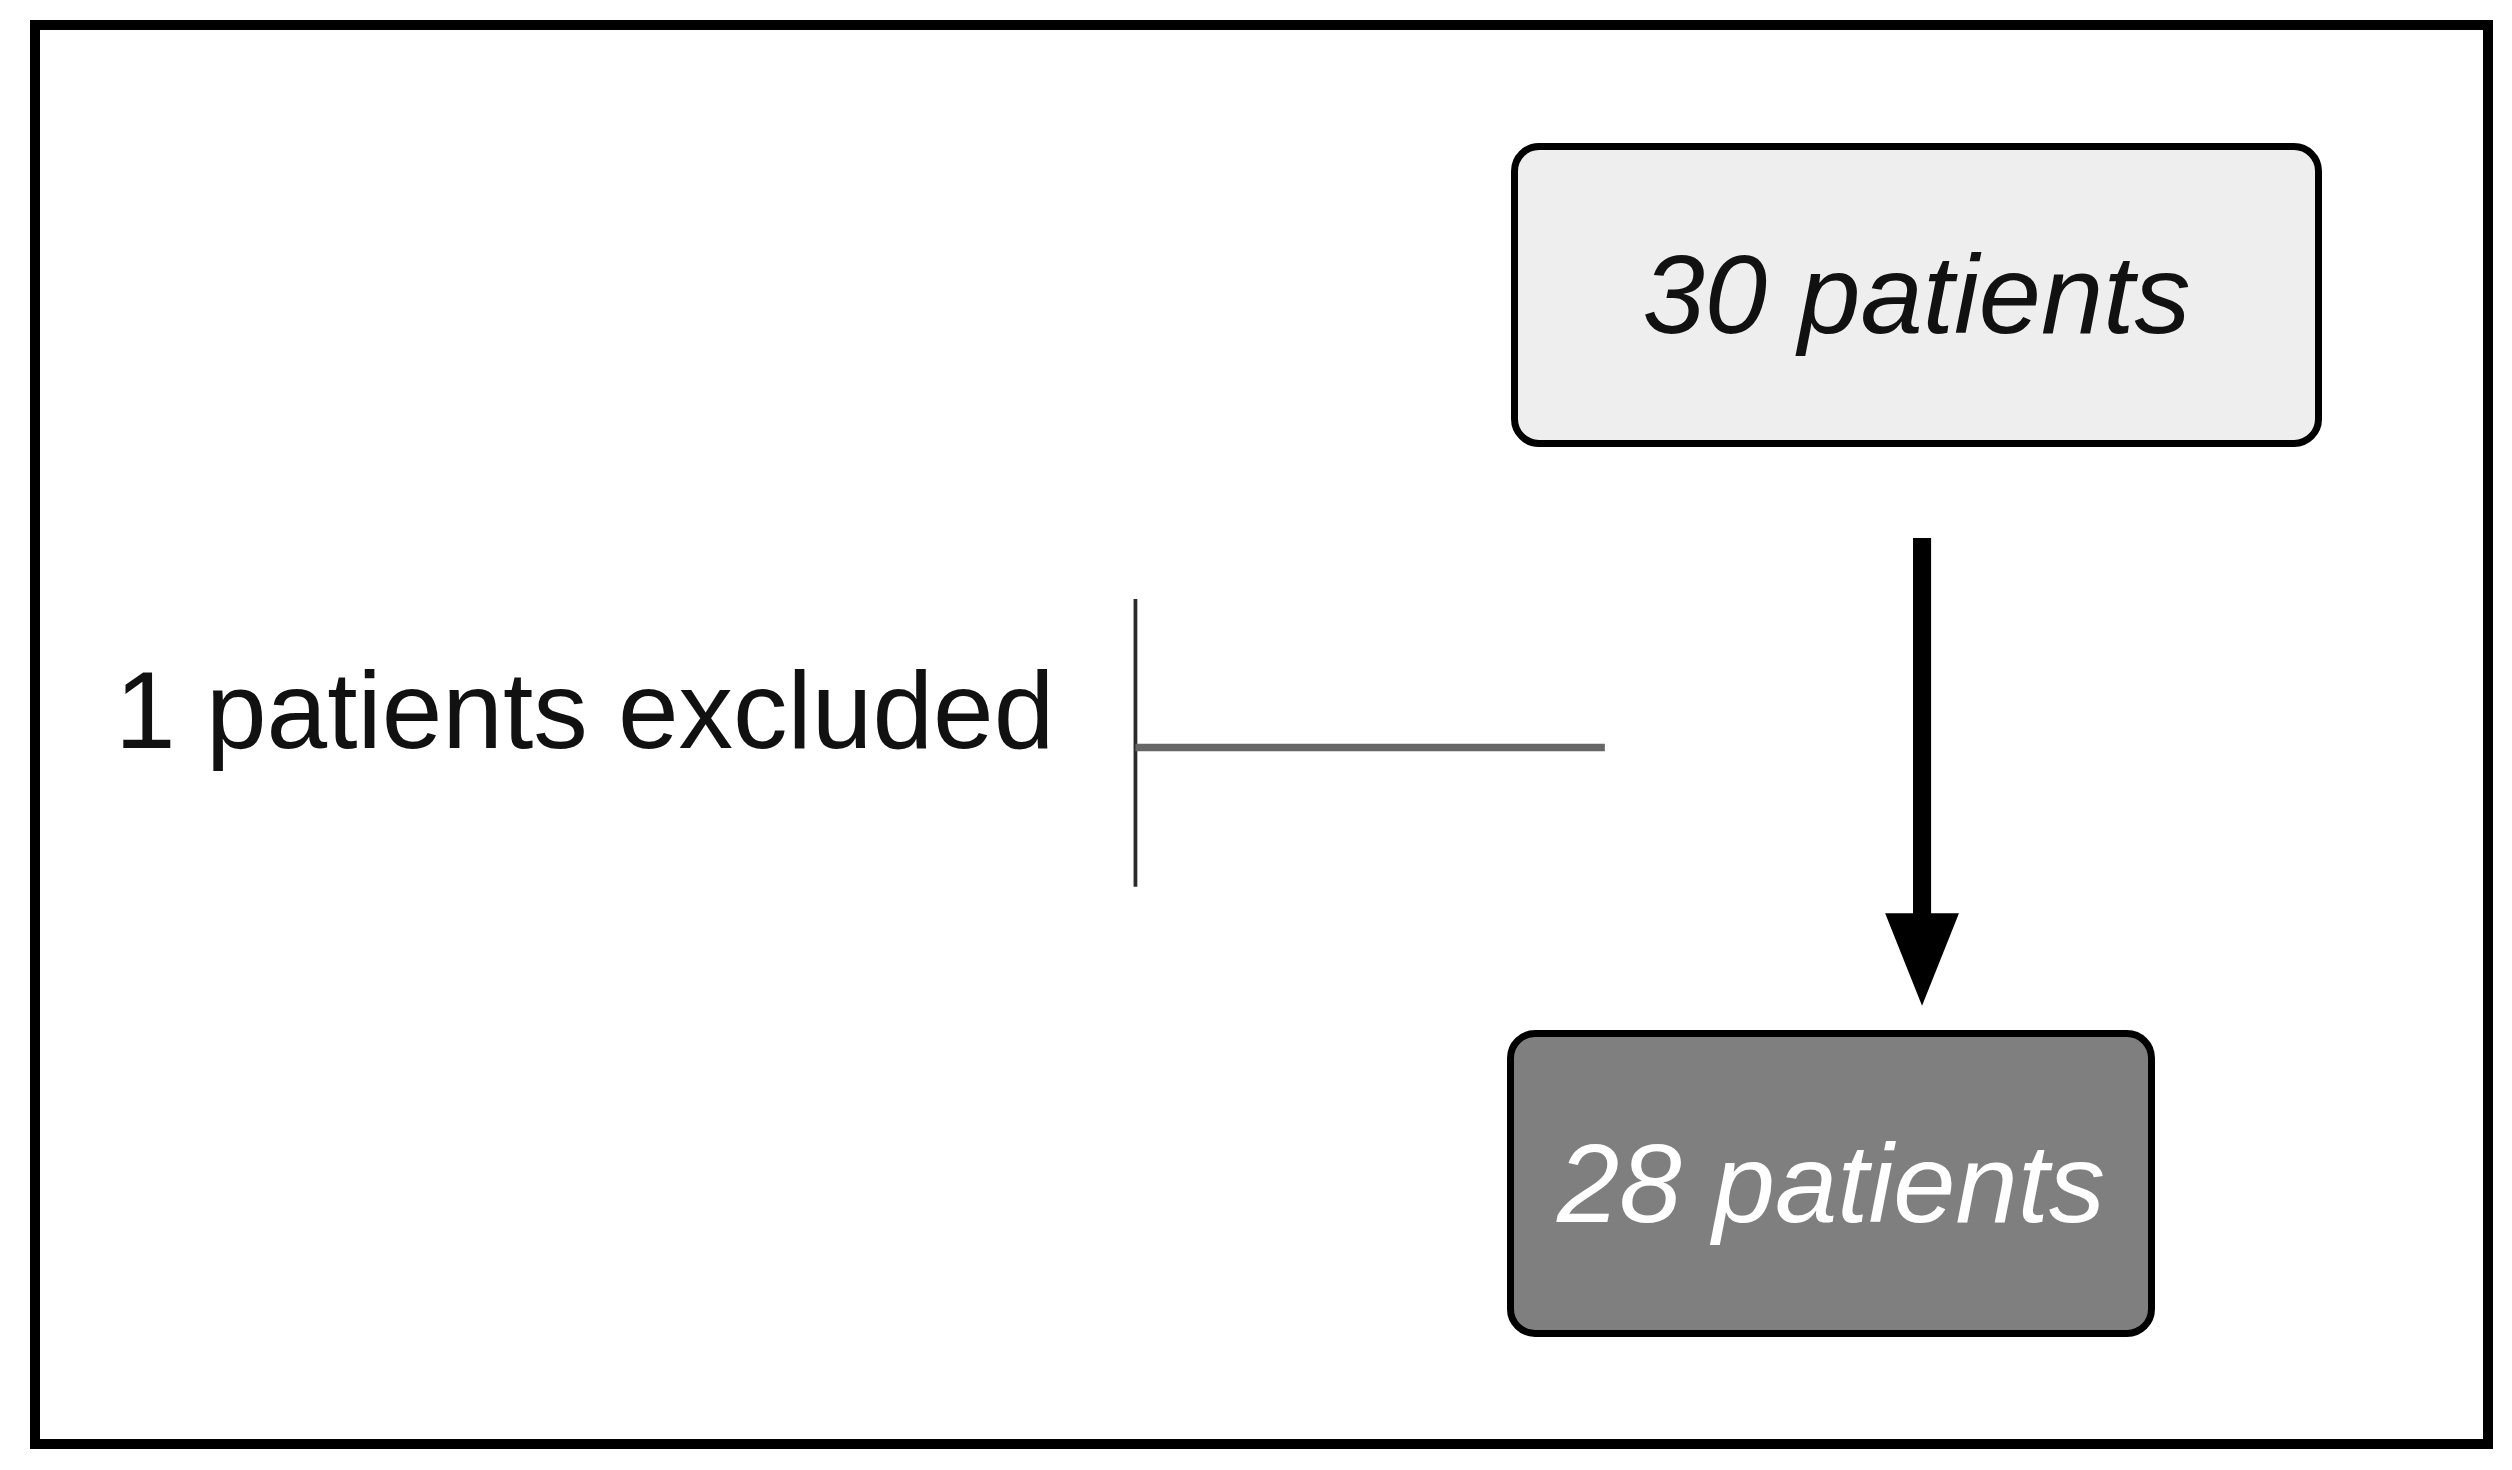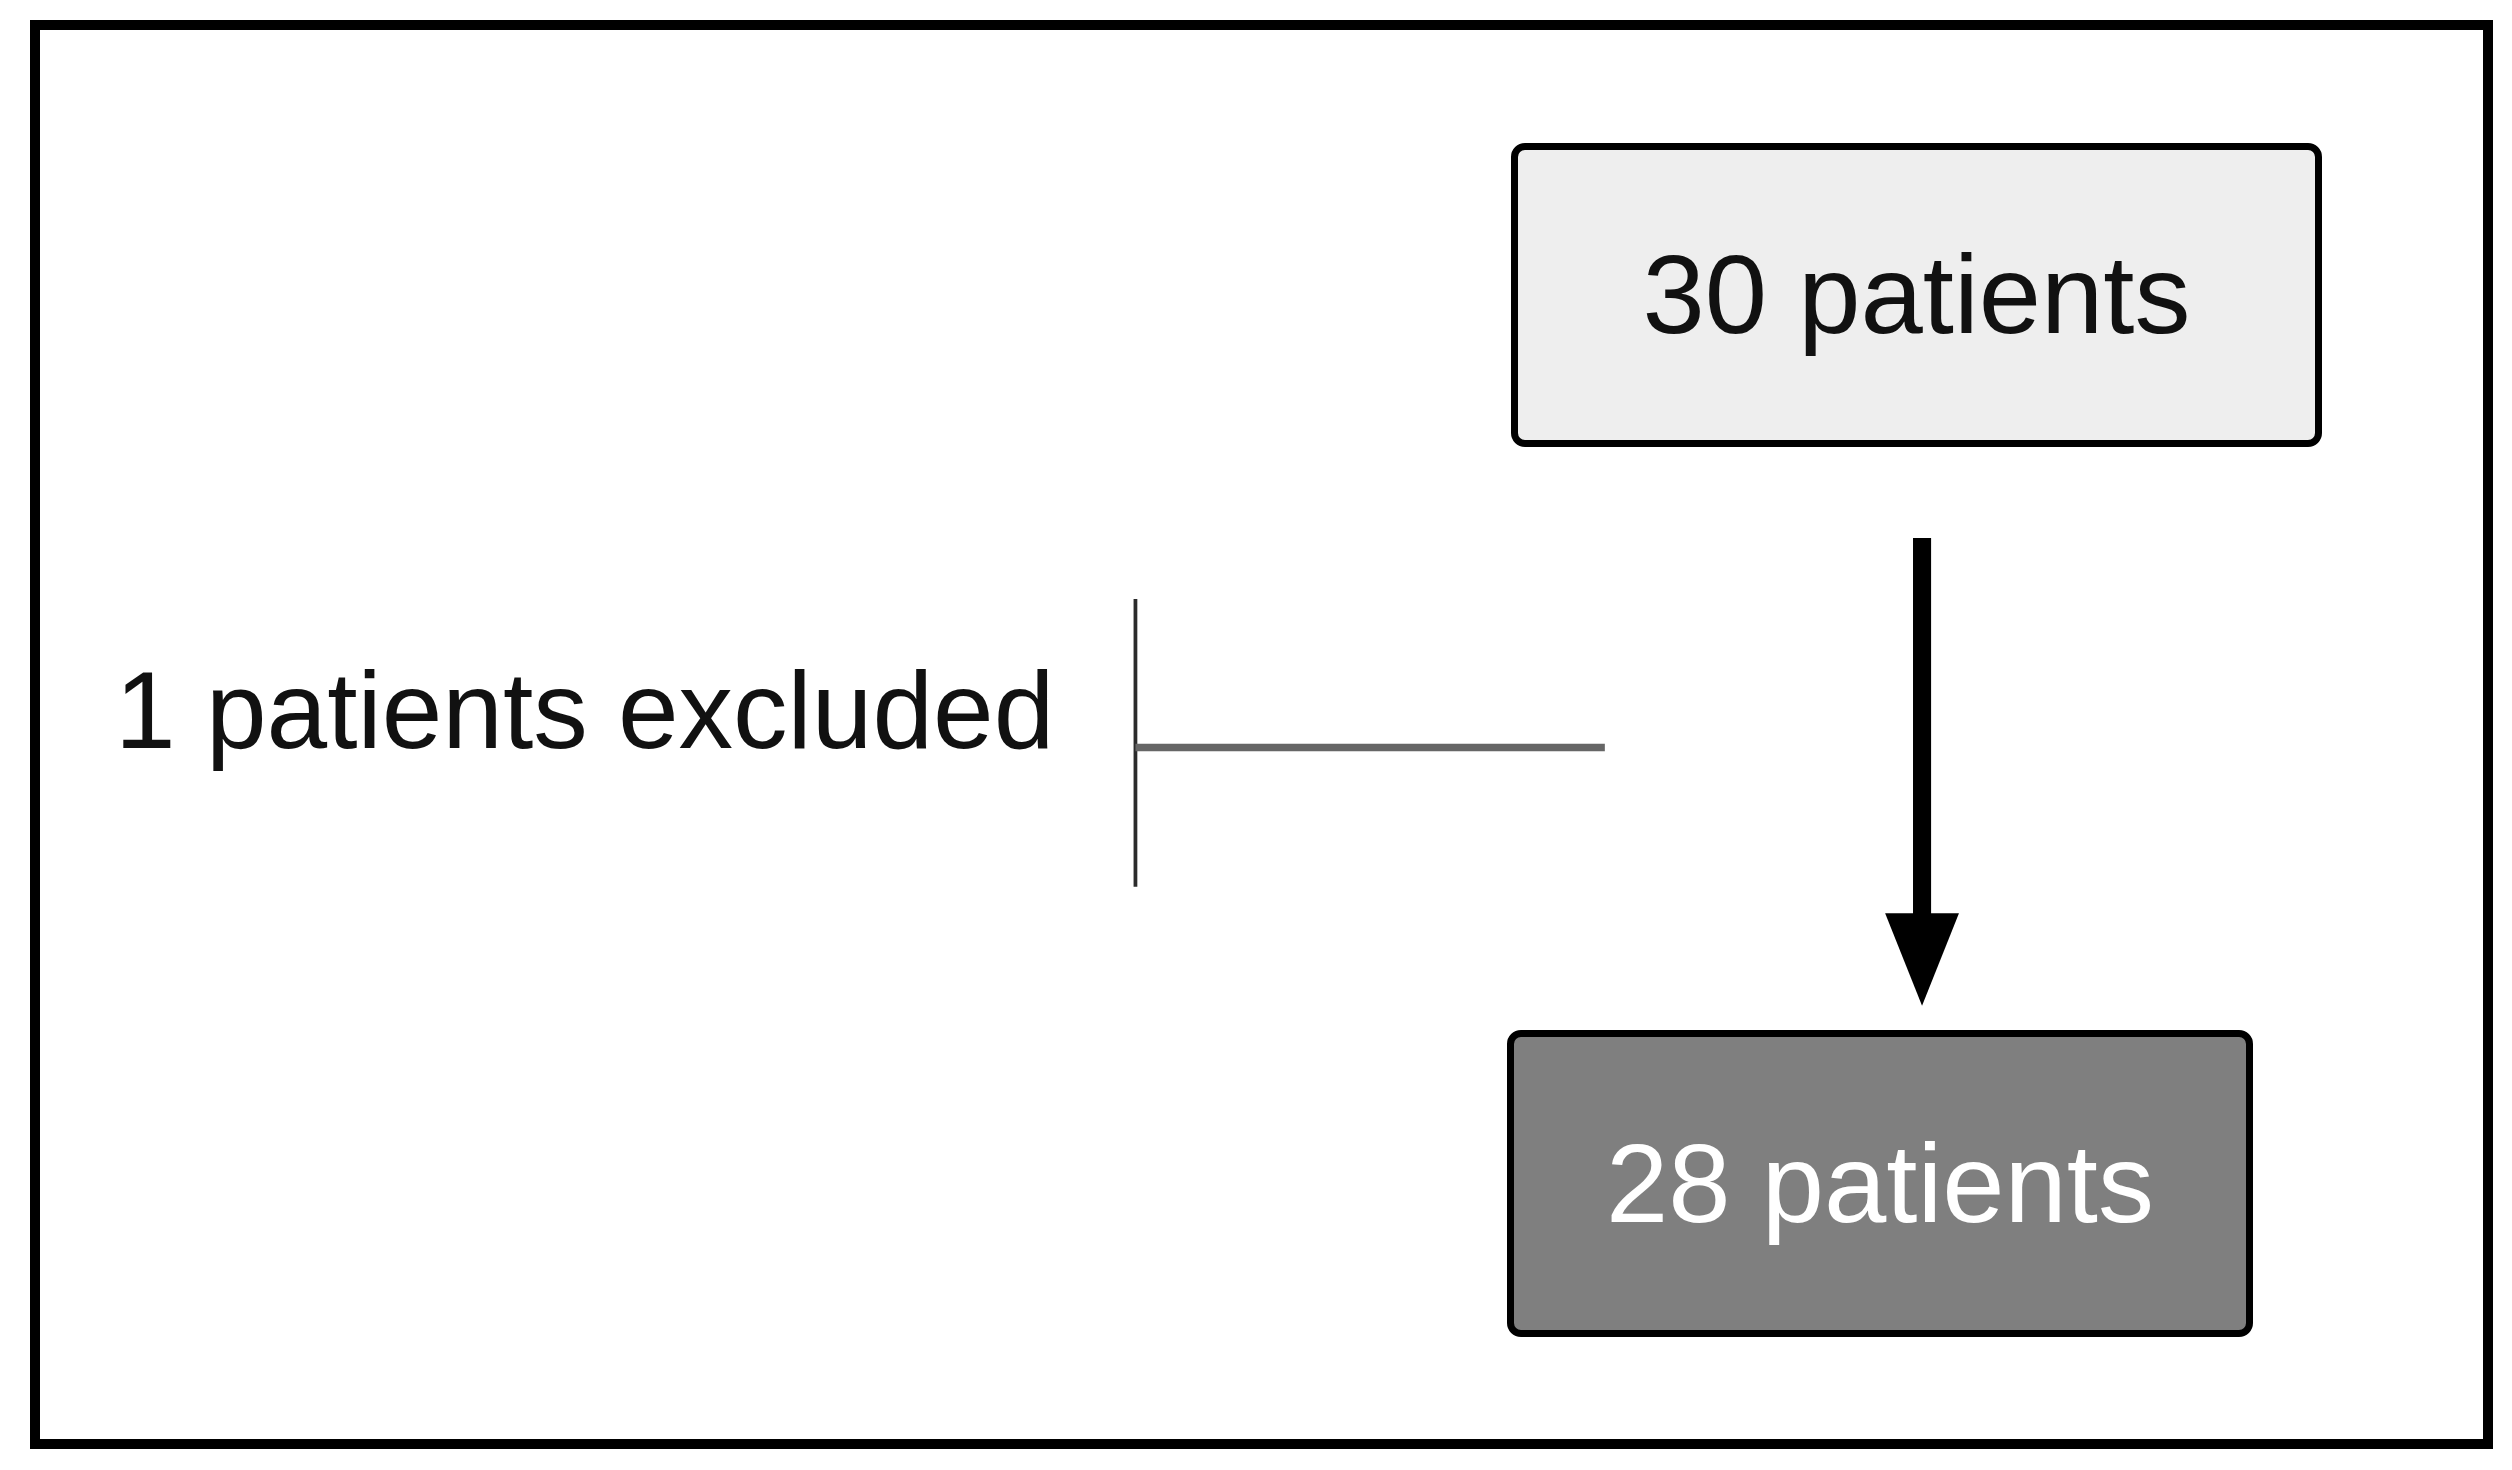--- a/index.html
+++ b/index.html
@@ -22,40 +22,41 @@
     width: 2463px;
     height: 1429px;
     border: 10.5px solid #000000;
     box-sizing: border-box;
     background: #ffffff;
   }
   .node {
     position: absolute;
     box-sizing: border-box;
     border: 7.5px solid #000000;
-    border-radius: 14px;
+    border-radius: 28px;
     display: flex;
     align-items: center;
     justify-content: center;
     font-size: 112px;
     line-height: 1;
     white-space: nowrap;
+    font-style: italic;
   }
   .node-top {
     left: 1511px;
     top: 143px;
     width: 811px;
     height: 304px;
     background: #eeeeee;
     color: #111111;
   }
   .node-bottom {
     left: 1507px;
     top: 1030px;
-    width: 746px;
+    width: 648px;
     height: 307px;
     background: #7f7f7f;
     color: #ffffff;
   }
   .excluded-label {
     position: absolute;
     left: 115px;
     top: 654px;
     font-size: 109px;
     line-height: 113px;

